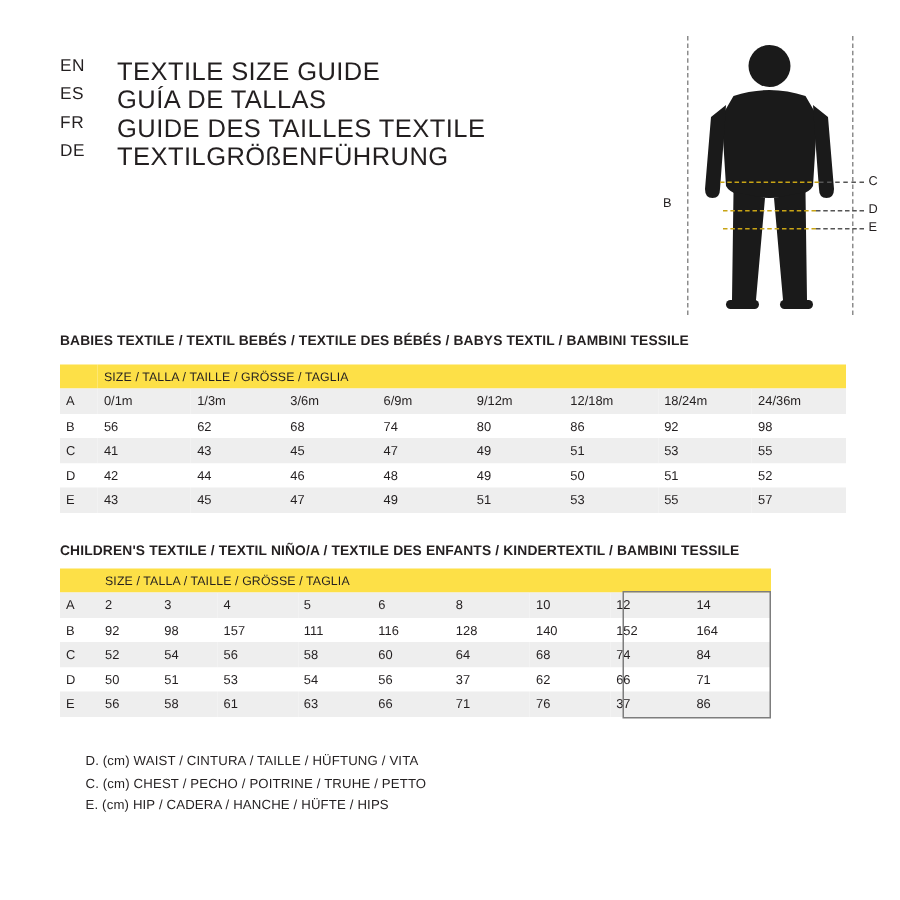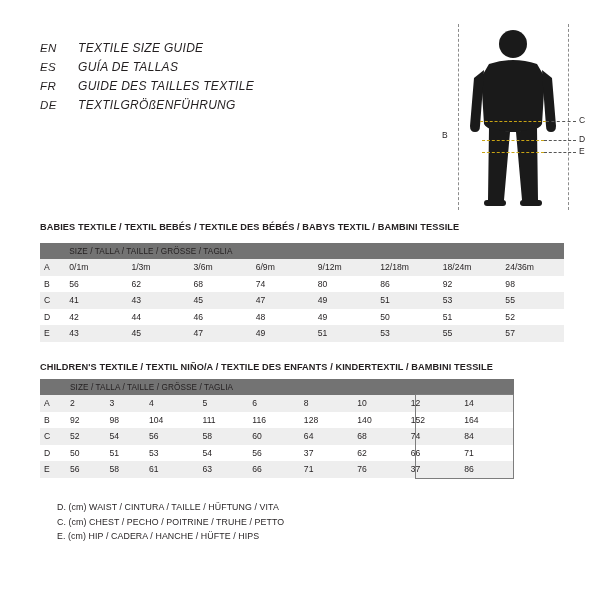--- a/index.html
+++ b/index.html
@@ -16,31 +16,30 @@
 
   
   .header {
     position: absolute;
     left: 40px;
     top: 38px;
     width: 400px;
   }
   .lang-row {
     display: flex;
-    align-items: center;
+    align-items: flex-start;
     height: 19px;
-    font-style: italic;
   }
   .lang-code {
     width: 38px;
     font-size: 11.5px;
     letter-spacing: .4px;
   }
   .lang-title {
-    font-size: 12px;
+    font-size: 17px;
     letter-spacing: .3px;
   }
 
   
   .figure-area {
     position: absolute;
     left: 440px;
     top: 22px;
     width: 150px;
     height: 190px;
@@ -84,21 +83,21 @@
     border-collapse: collapse;
     font-size: 8.6px;
   }
   table.size td {
     padding: 0 0 0 4px;
     height: 16.5px;
     vertical-align: middle;
     white-space: nowrap;
   }
   table.size tr.hdr td {
-    background: #737373;
+    background: #fde047;
     font-size: 8.2px;
     letter-spacing: .1px;
     height: 16px;
   }
   table.size tr.shade td { background: #eeeeee; }
   table.size tr.plain td { background: #ffffff; }
   table.size td.rowkey { width: 26px; }
   table.size td.c { width: 64px; }
 
   .hl-box {
@@ -257,21 +256,21 @@
     <td>6</td>
     <td>8</td>
     <td>10</td>
     <td>12</td>
     <td>14</td>
   </tr>
   <tr class="plain">
     <td class="rowkey">B</td>
     <td>92</td>
     <td>98</td>
-    <td>104</td>
+    <td>157</td>
     <td>111</td>
     <td>116</td>
     <td>128</td>
     <td>140</td>
     <td>152</td>
     <td>164</td>
   </tr>
   <tr class="shade">
     <td class="rowkey">C</td>
     <td>52</td>

